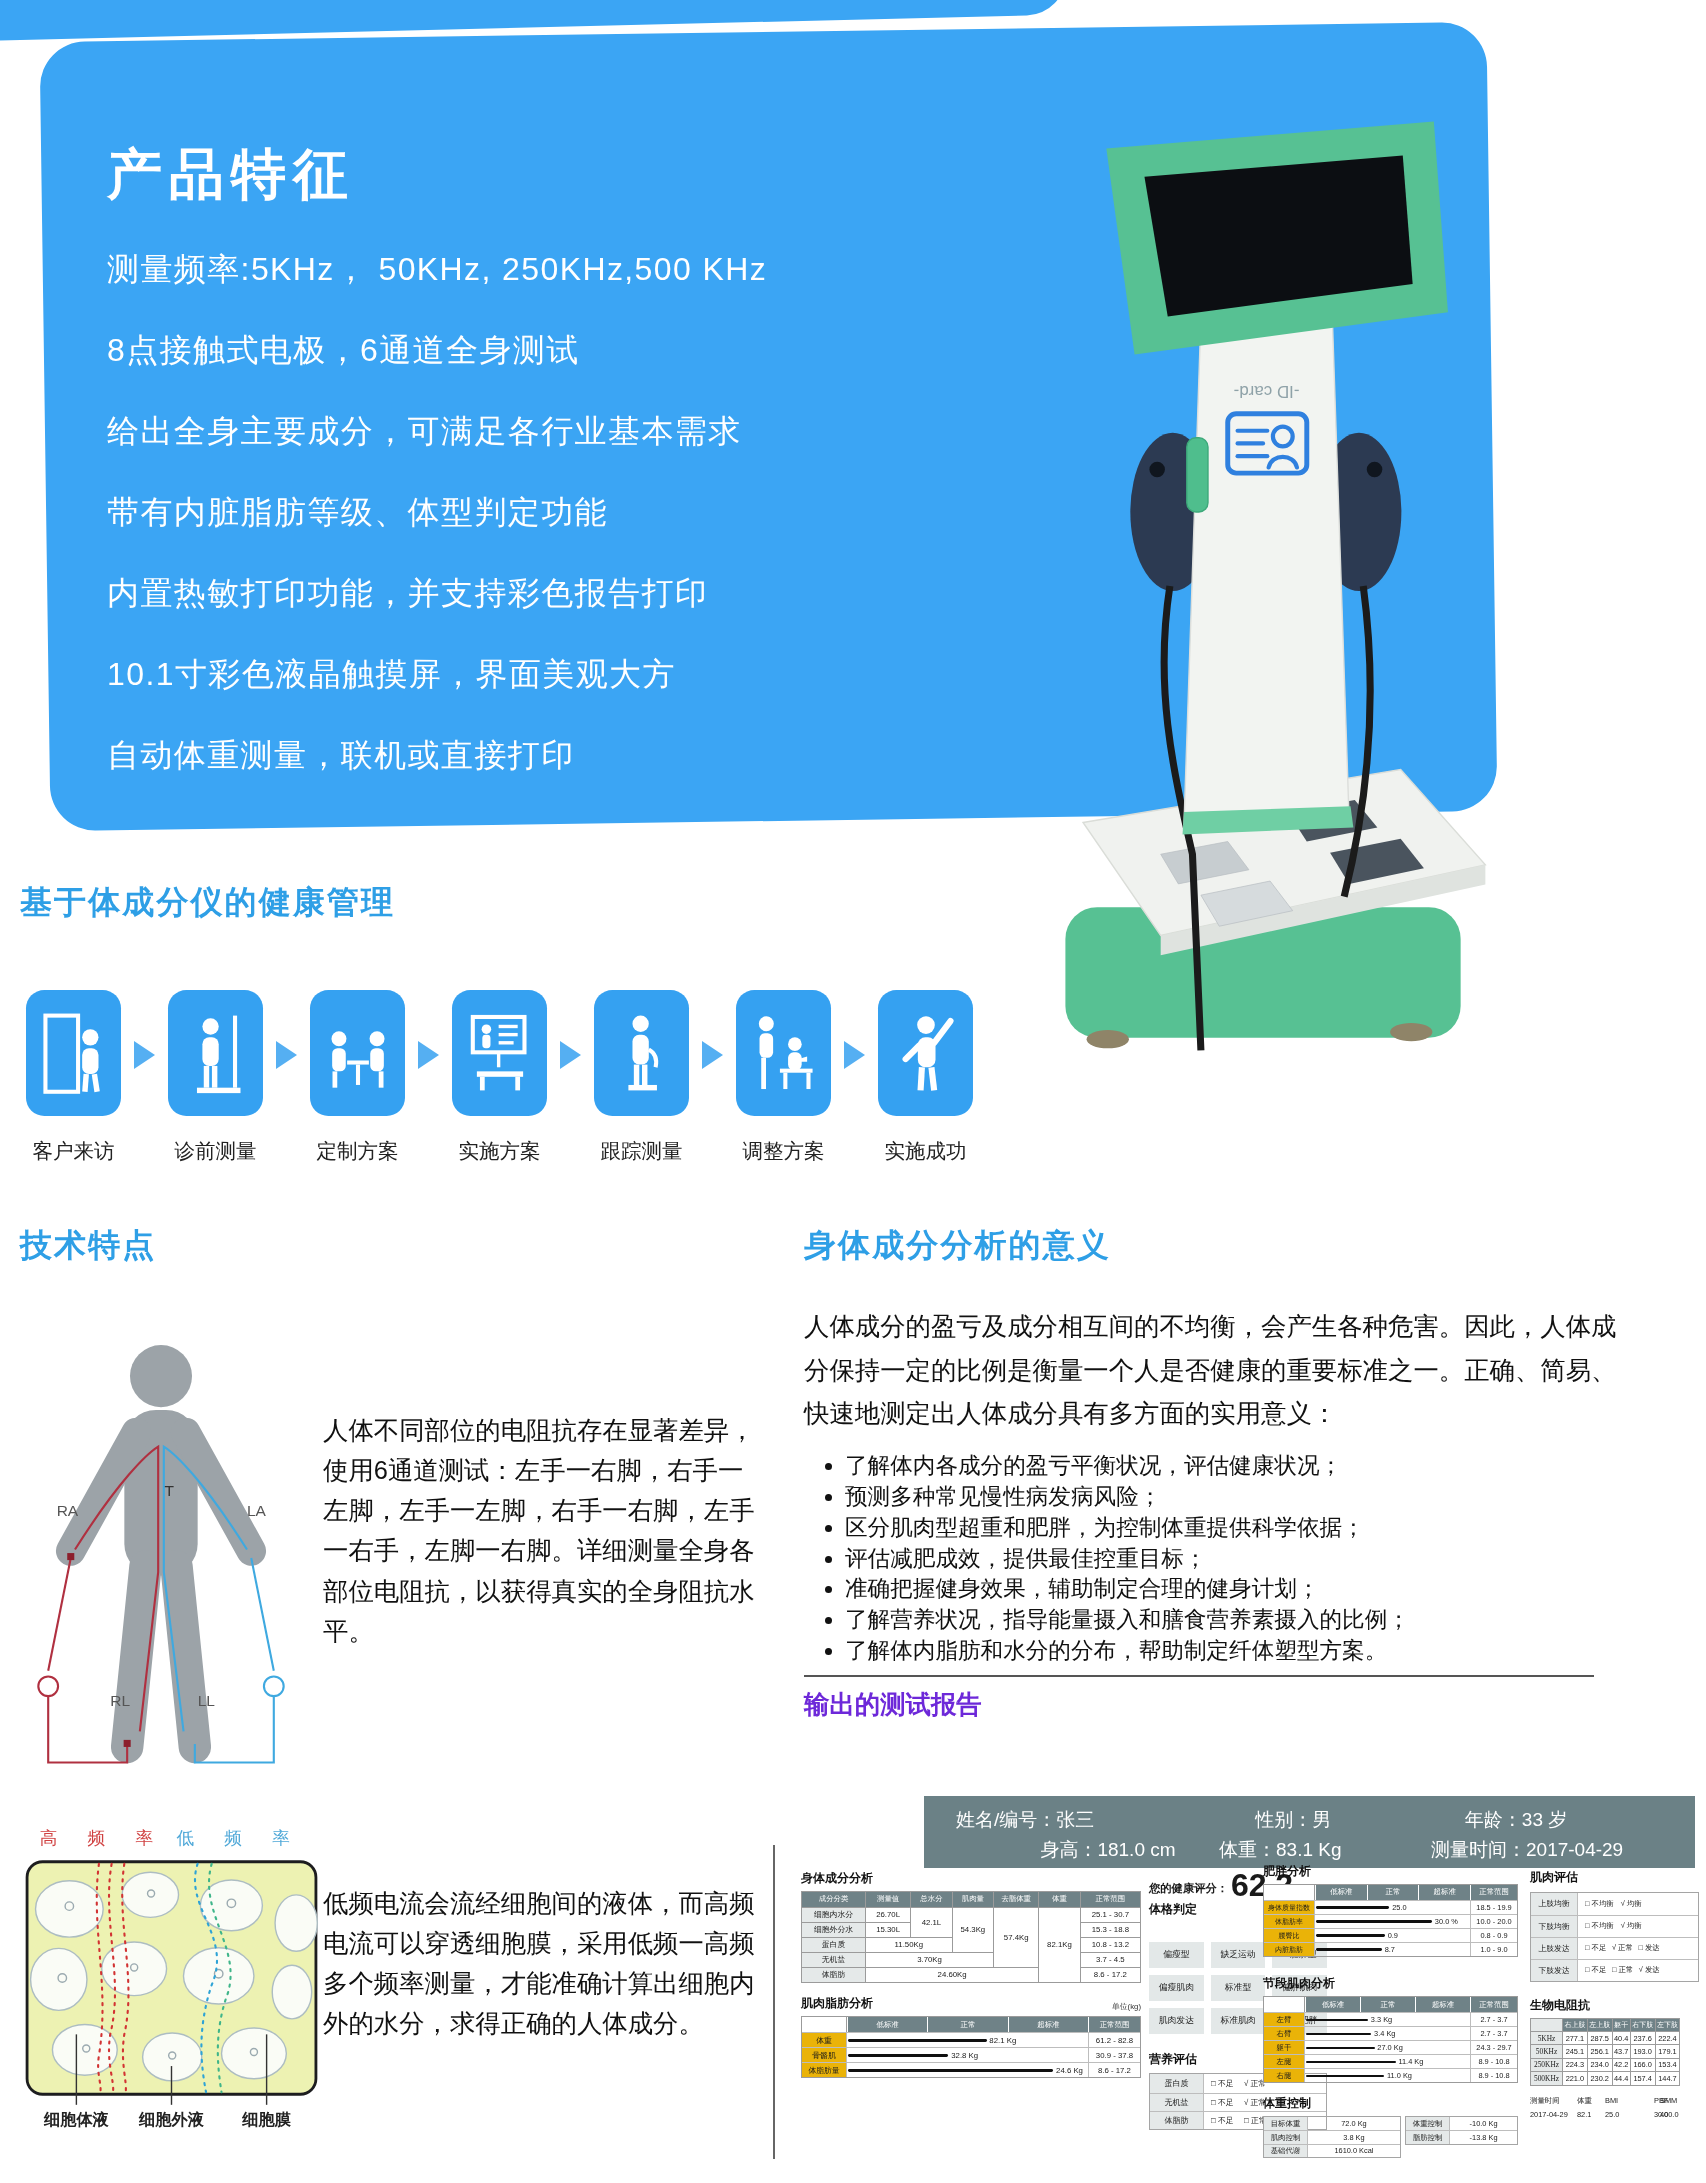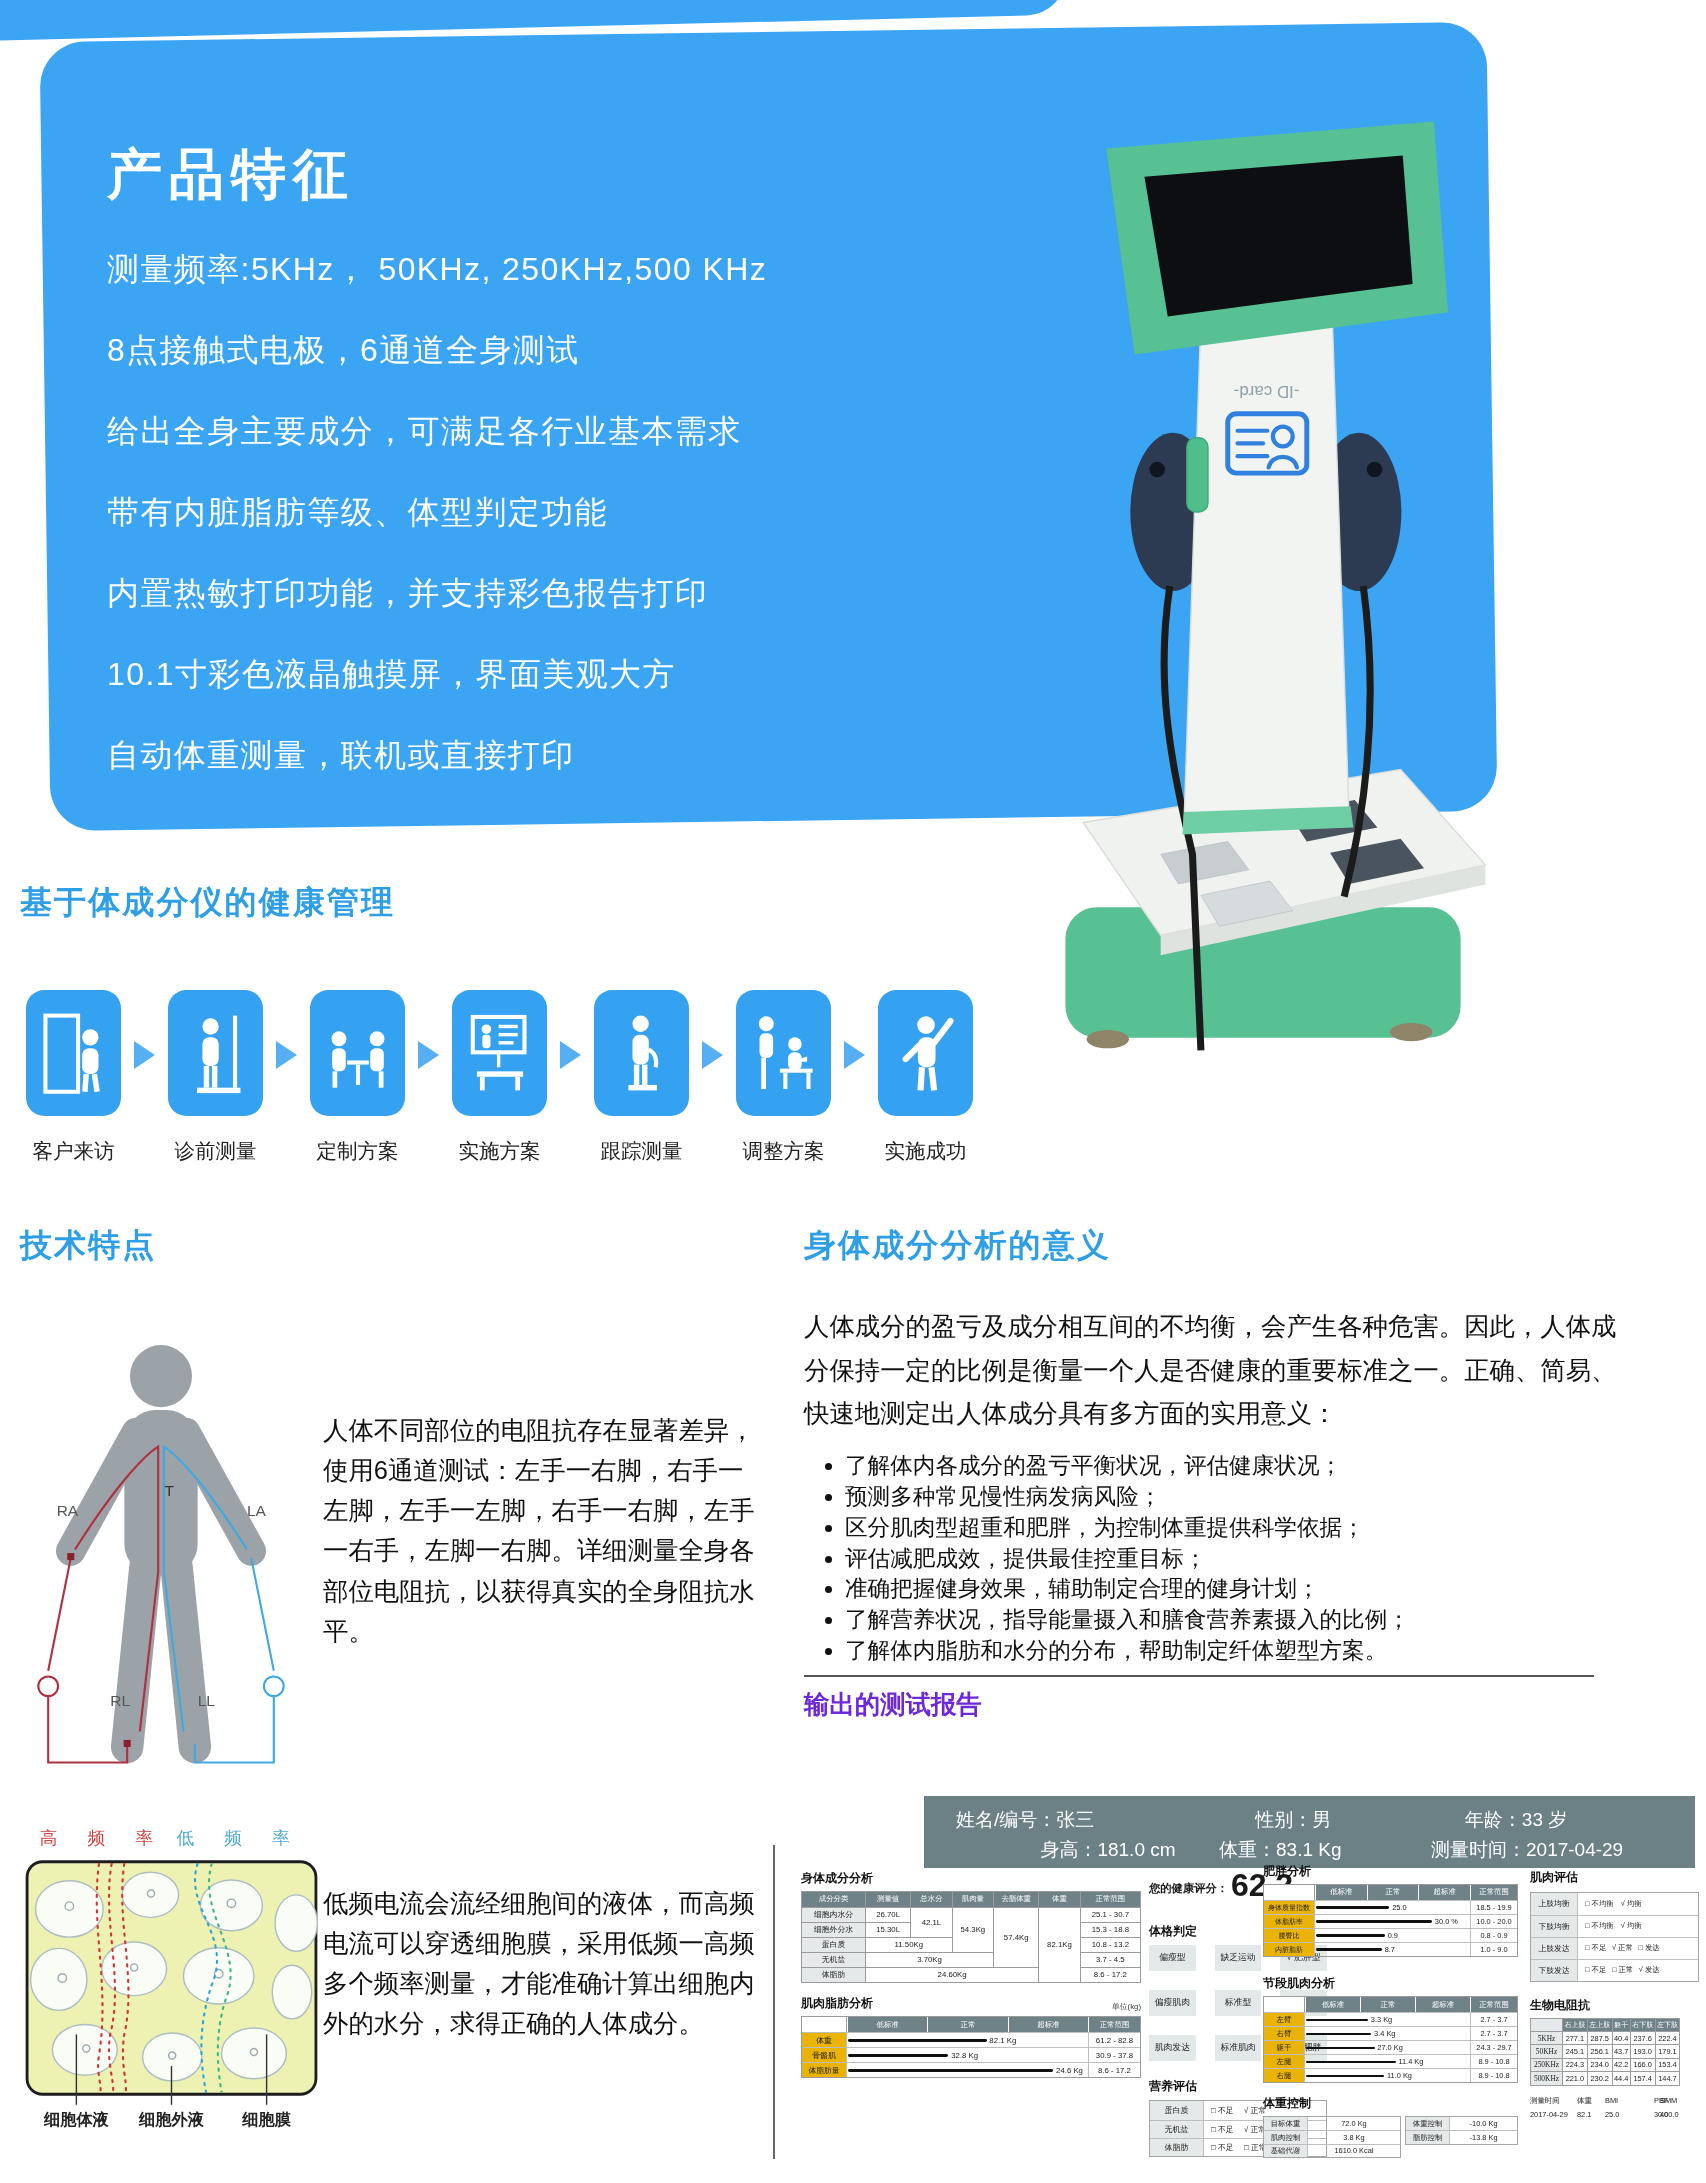--- a/index.html
+++ b/index.html
@@ -79,21 +79,21 @@
                  border-right:0.7px solid #bdbdbd; }
   .bt-row .track { flex:1; display:flex; align-items:center; padding:0 1.4px; }
   .bar { height:2.8px; background:#101010; border-radius:1.4px; }
   .bval { margin-left:2.8px; white-space:nowrap; }
   .bt-row .rg2 { display:flex; align-items:center; justify-content:center; border-left:0.7px solid #bdbdbd; }
 
   .score-line { display:flex; align-items:flex-end; }
   .score-lbl { font-size:11.3px; font-weight:bold; padding-bottom:4.2px; white-space:nowrap; }
   .score-val { font-size:32px; font-weight:bold; line-height:0.9; margin-left:2.8px; }
 
-  .pgrid { margin-top:5px; display:grid; grid-template-columns:repeat(3,1fr); gap:19px; }
+  .pgrid { margin-top:24px; display:grid; grid-template-columns:repeat(3,1fr); gap:7px; }
   .pgrid div { background:#E3E8E8; height:26px; display:flex; align-items:center; justify-content:center;
                font-size:8.8px; color:#222; }
 
   .ot { margin-top:5.6px; border:0.7px solid #a5a5a5; }
   .ot-row { display:flex; border-top:0.7px solid #bdbdbd; }
   .ot-row:first-child { border-top:none; }
   .ot-row .lab { background:#E5E9E9; display:flex; align-items:center; justify-content:center;
                  border-right:0.7px solid #bdbdbd; font-size:8px; }
   .ot-row .ops { flex:1; display:flex; align-items:center; gap:10.6px; padding-left:7px; font-size:7.8px; }
 
@@ -487,21 +487,21 @@
         <div class="rg2" style="width:52px;">8.6 - 17.2</div>
       </div>
     </div>
   </div>
 
   <div class="rcol" style="left:1149px; top:1871px; width:178px;">
     <div class="score-line">
       <span class="score-lbl">您的健康评分：</span>
       <span class="score-val">62.2</span>
     </div>
-    <div class="rt" style="margin-top:23px;">体格判定</div>
+    <div class="rt" style="margin-top:1px;">体格判定</div>
     <div class="pgrid">
       <div>偏瘦型</div>
       <div>缺乏运动</div>
       <div>√ 肥胖型</div>
       <div>偏瘦肌肉</div>
       <div>标准型</div>
       <div>偏胖肌肉</div>
       <div>肌肉发达</div>
       <div>标准肌肉</div>
       <div>隐形肥胖</div>

